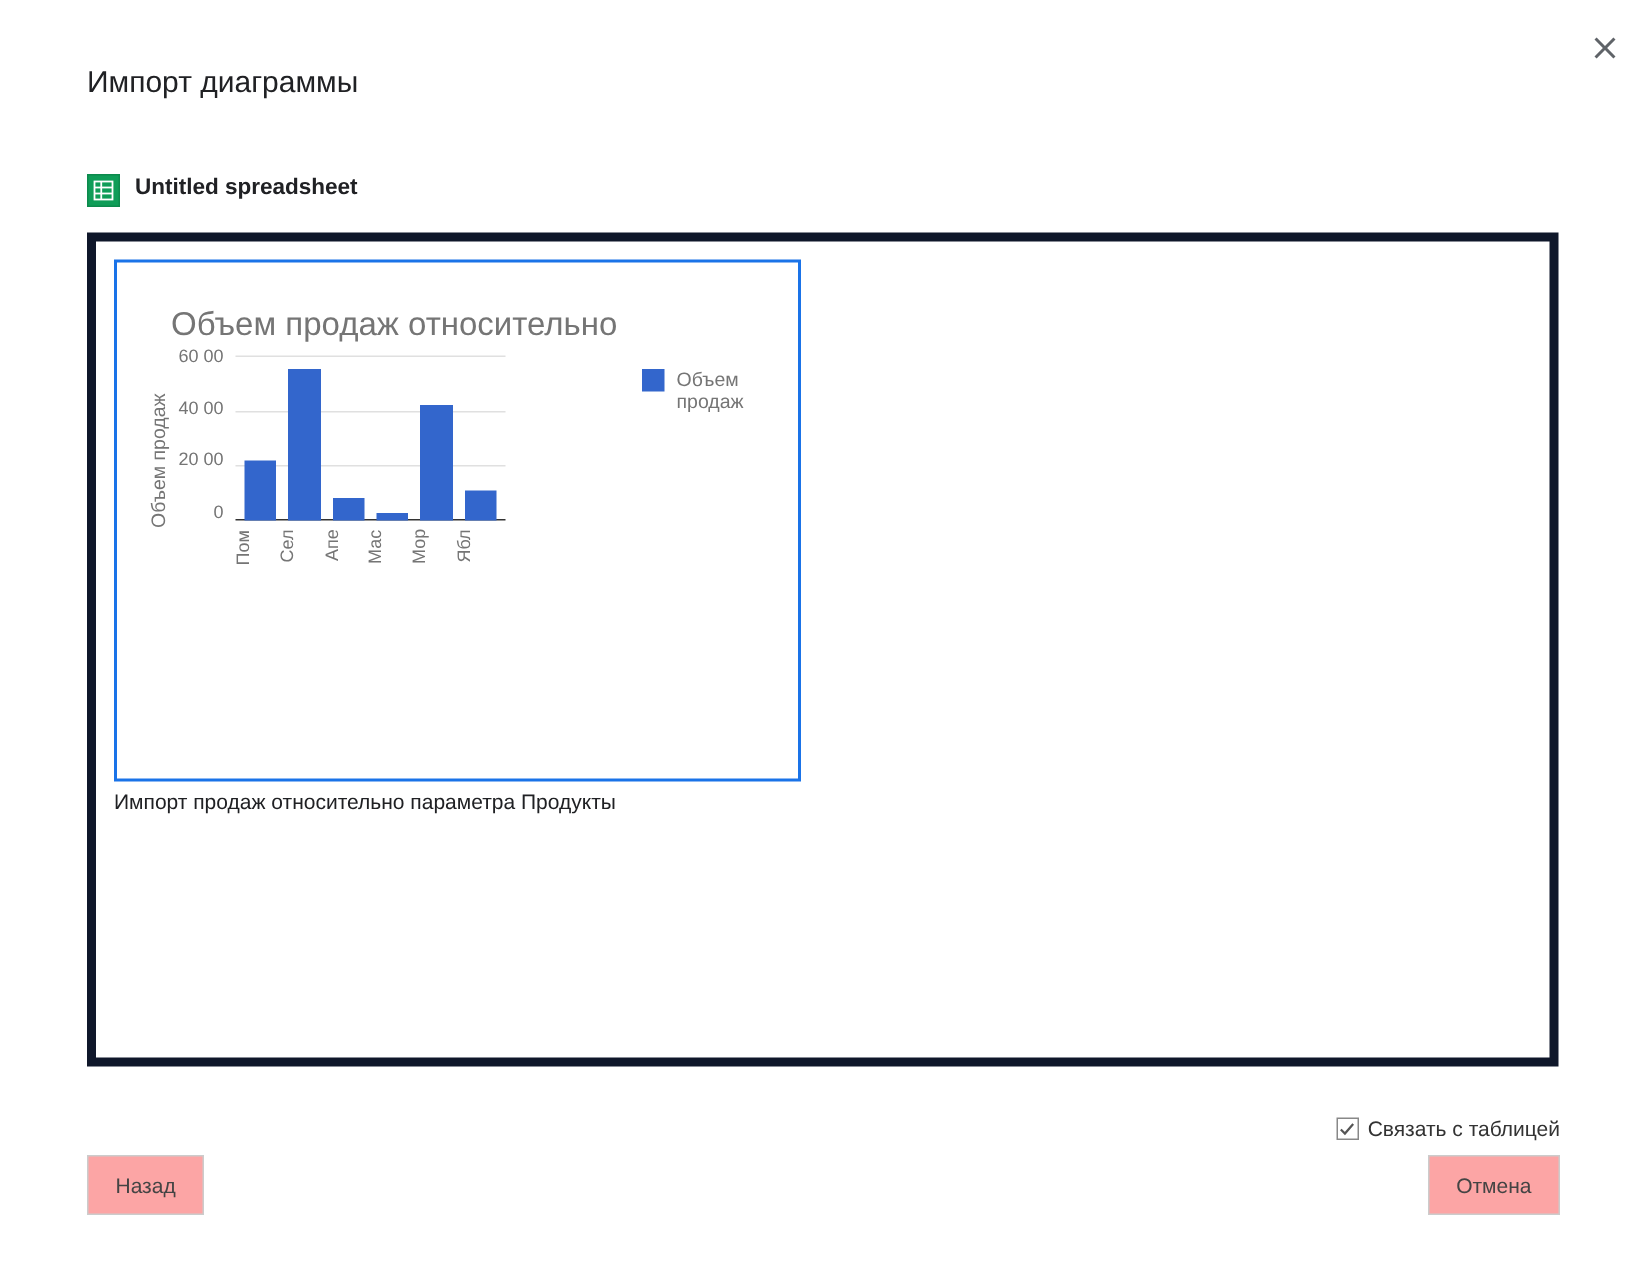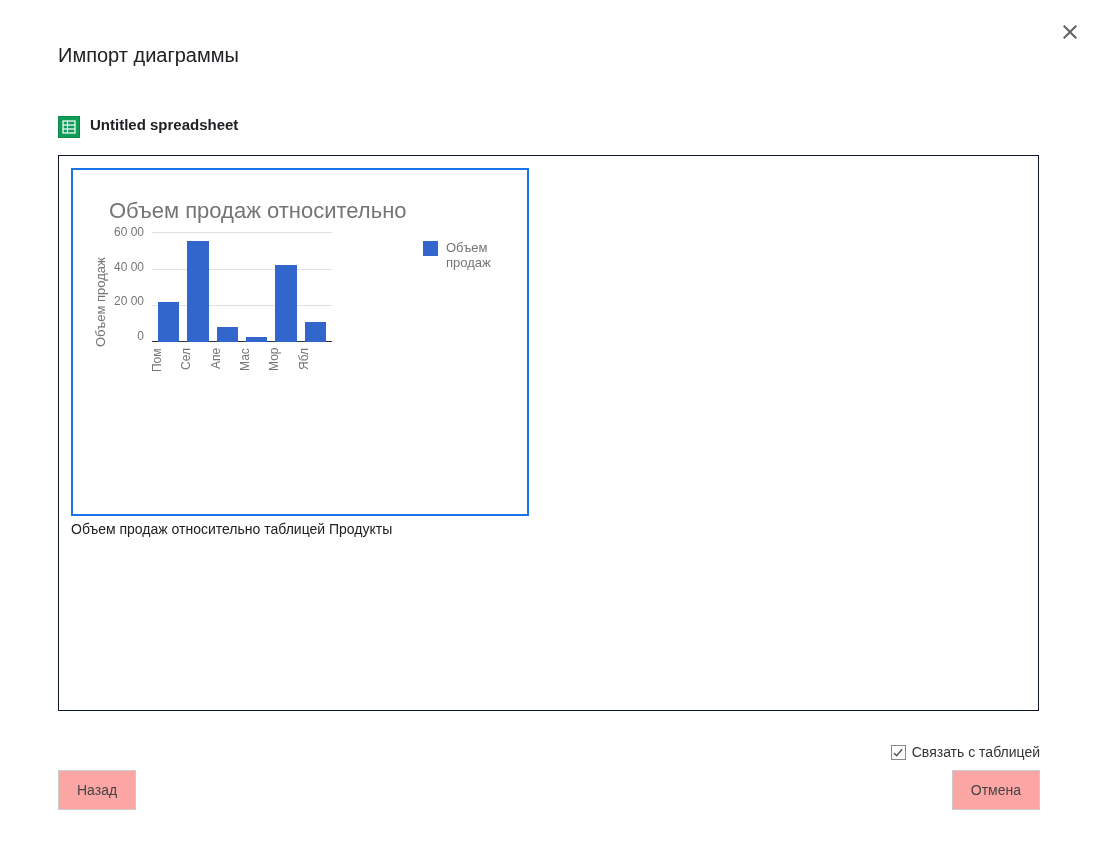--- a/index.html
+++ b/index.html
@@ -50,21 +50,21 @@
       font-size: 15px;
       font-weight: 700;
       color: #202124;
     }
     .chart-container {
       position: absolute;
       top: 155px;
       left: 58px;
       width: 981px;
       height: 556px;
-      border: 1px solid #0f172a;
+      border: 6px solid #0f172a;
       padding: 12px;
     }
     .chart-card {
       width: 458px;
       height: 348px;
       border: 2px solid #1a73e8;
       padding: 28px 20px 12px 20px;
       position: relative;
       background: #fff;
     }
@@ -301,21 +301,21 @@
               <div class="x-tick">Мас</div>
               <div class="x-tick">Мор</div>
               <div class="x-tick">Ябл</div>
             </div>
         </div>
       </div>
     </div>
 
   </div>
 
-  <div class="chart-caption">Объем продаж относительно таблицей Продукты</div>
+  <div class="chart-caption">Импорт продаж относительно параметра Продукты</div>
 </div>
 
 <div class="link-row">
   <span class="checkbox">
     <svg viewBox="0 0 12 12">
         <path d="M1.5 6.5 L4.5 9.5 L10.5 2.5" fill="none" stroke="#555" stroke-width="1.6"></path>
       </svg>
   </span>
   <span>Связать с таблицей</span>
 </div>

